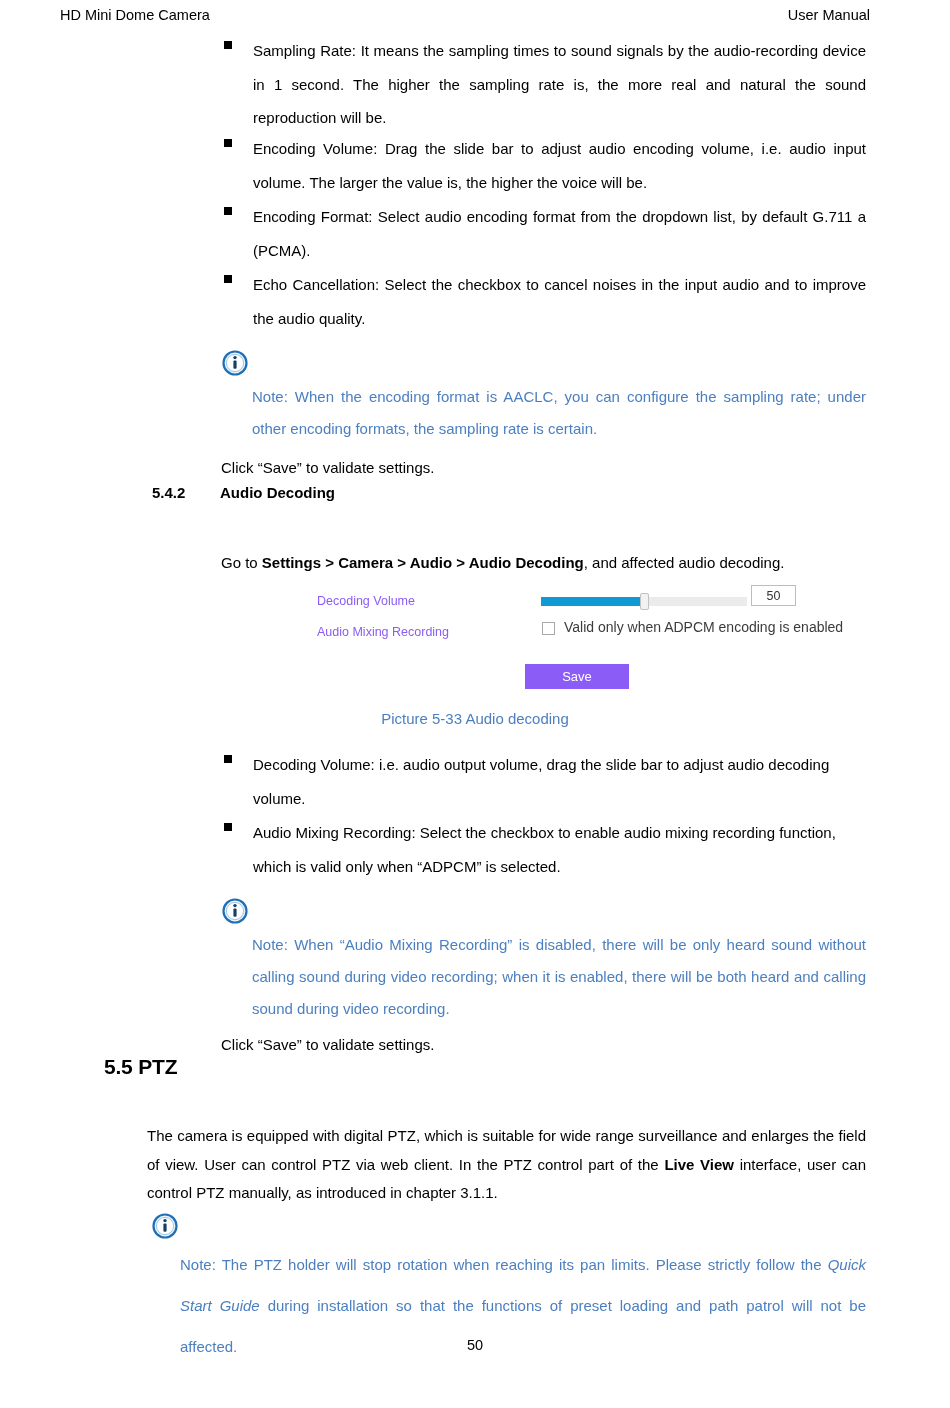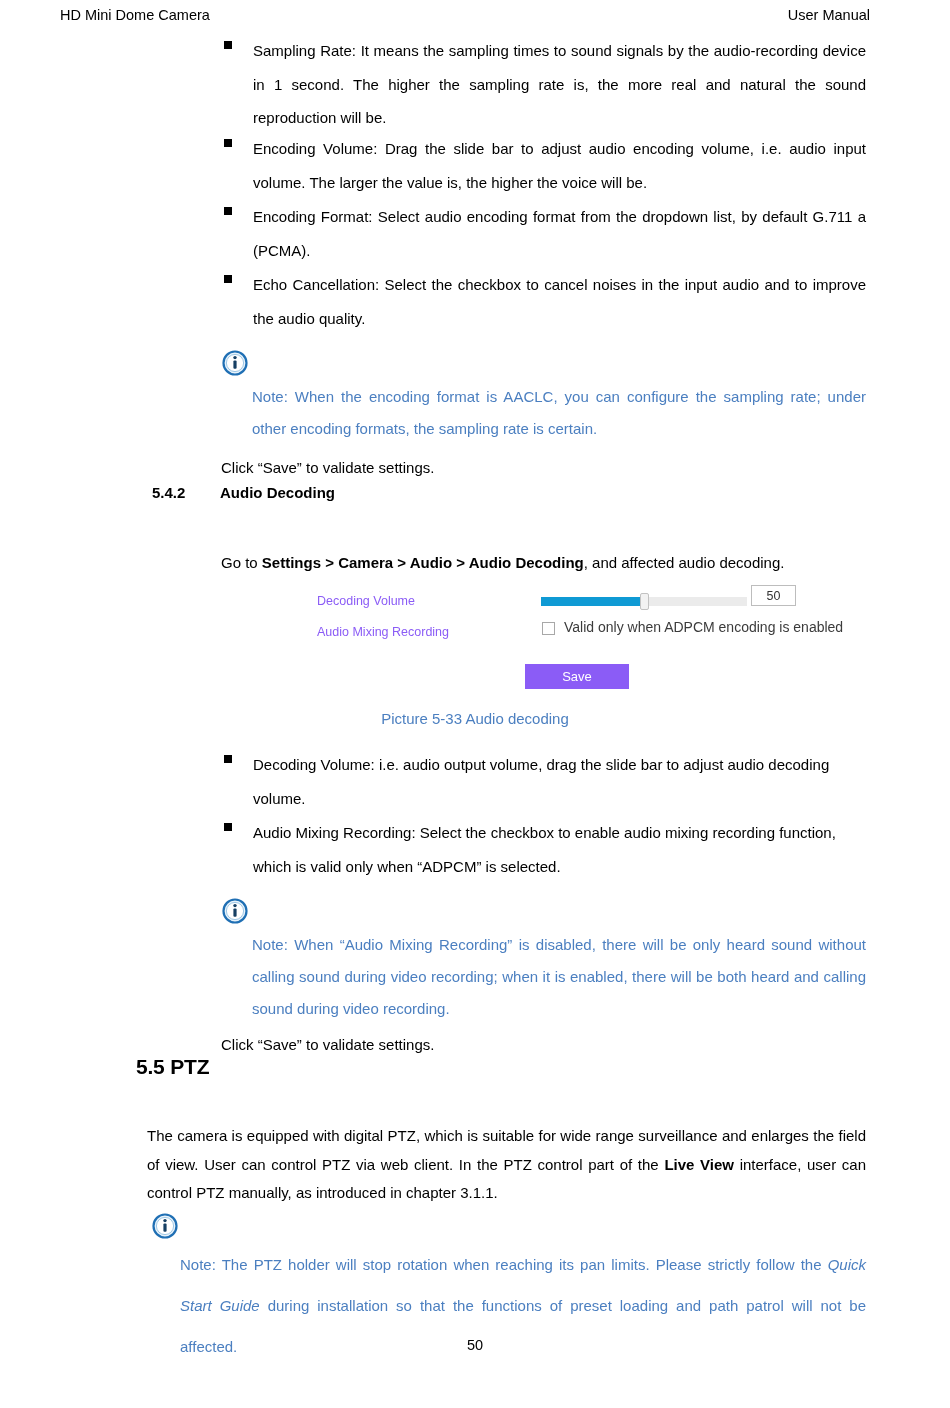--- a/index.html
+++ b/index.html
@@ -106,21 +106,20 @@
   .h3 .num { position: absolute; left: 0; top: 0; }
   .h3 .ttl { position: absolute; left: 68px; top: 0; white-space: nowrap; }
 
   .h2 {
     position: absolute;
     font-size: 21px;
     font-weight: bold;
     letter-spacing: -0.2px;
     line-height: 26px;
     white-space: nowrap;
-    margin-left: 32px;
   }
 
   
   .figure {
     position: absolute;
     left: 300px;
     top: 585px;
     width: 520px;
     height: 115px;
   }

